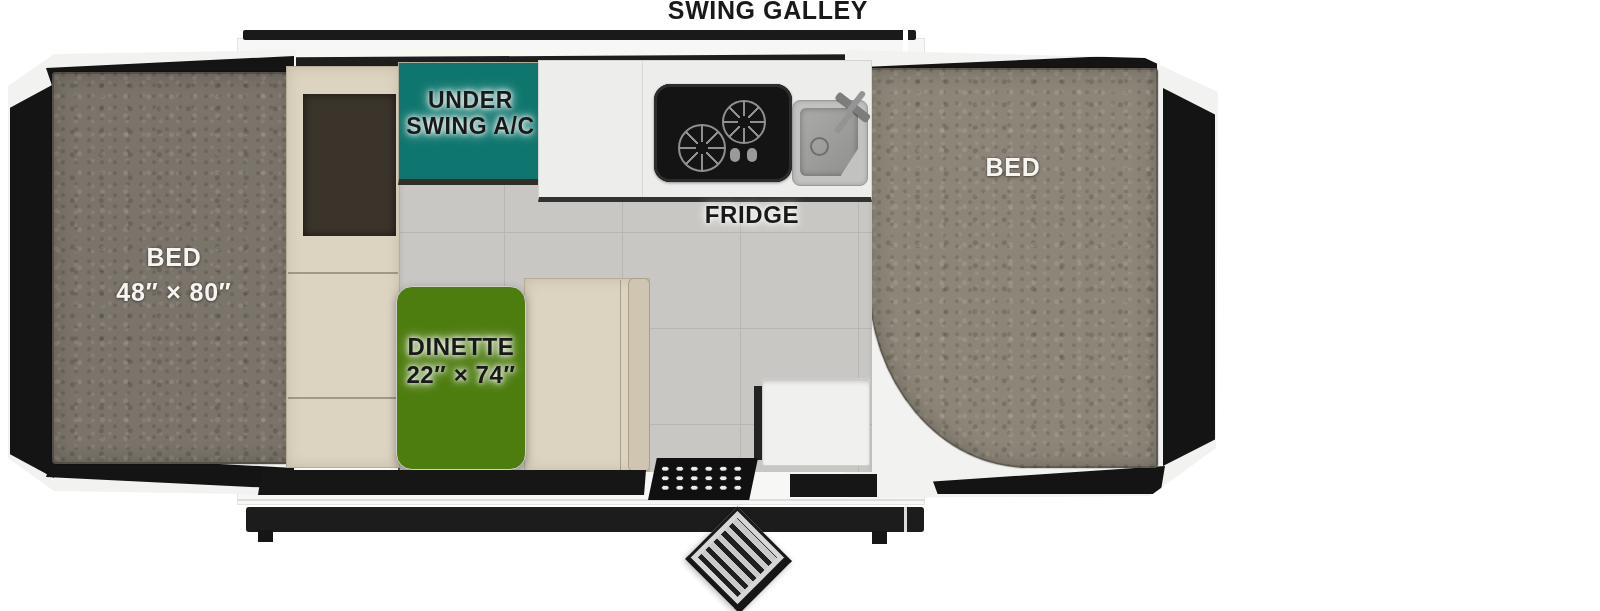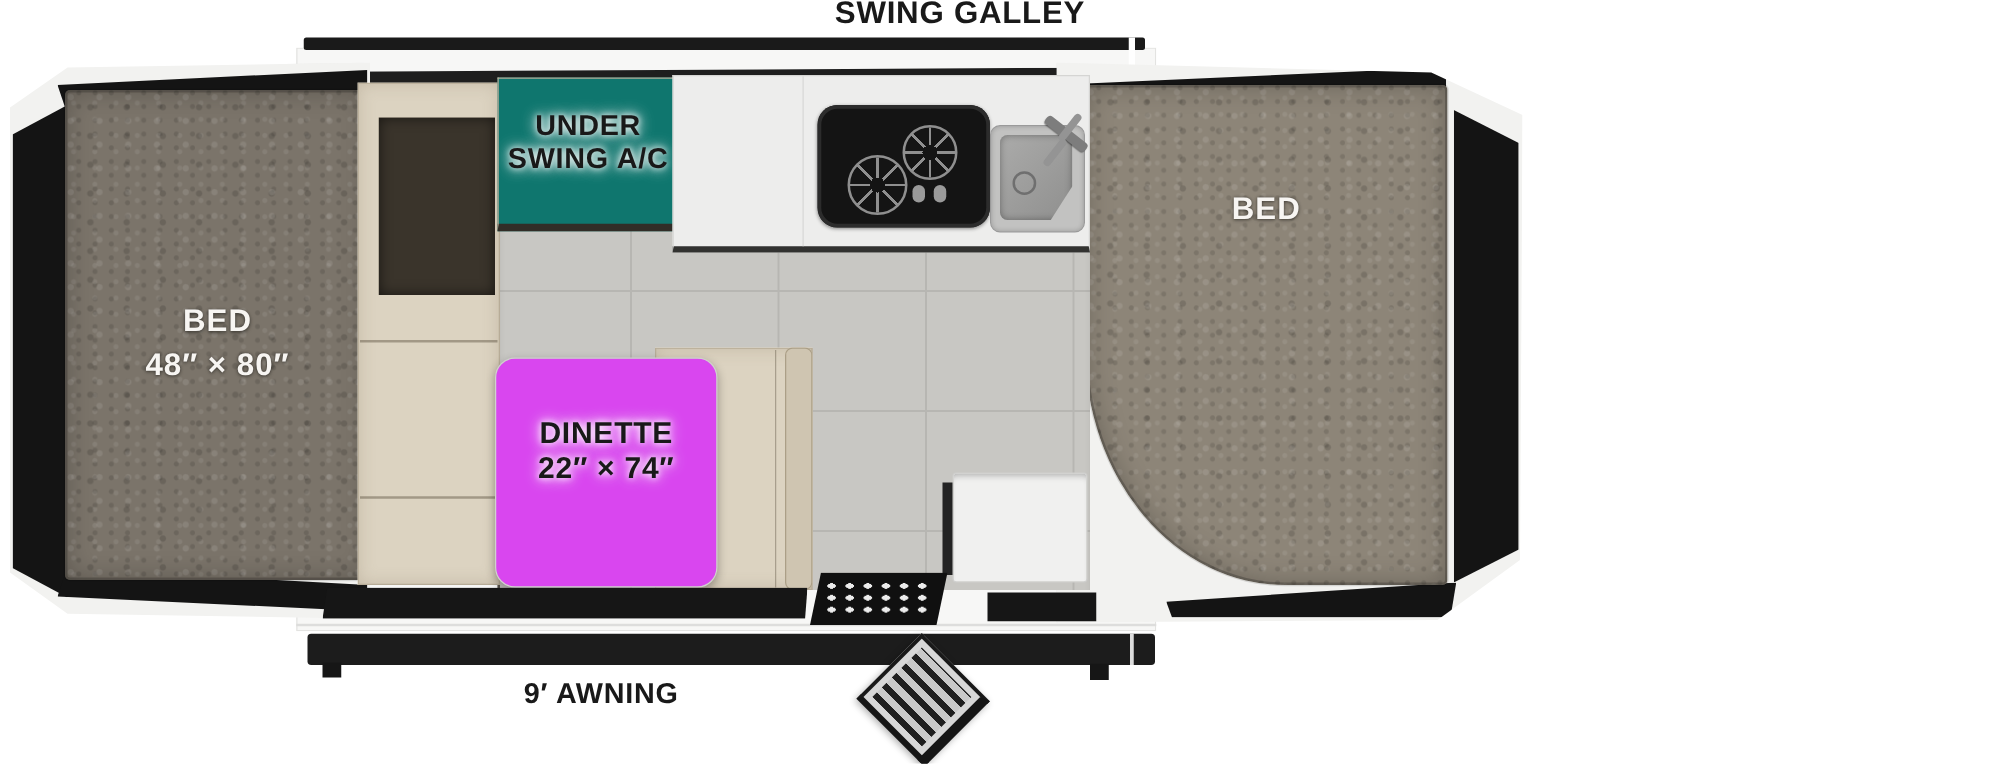--- a/index.html
+++ b/index.html
@@ -93,22 +93,22 @@
   .sink-basin{left:7px;top:7px;width:58px;height:68px;border-radius:6px;
        background:linear-gradient(135deg,#ababaa,#8f8f8e);
        clip-path:polygon(0 0,100% 0,100% 60%,70% 100%,0 100%);
        box-shadow:inset 0 0 6px rgba(0,0,0,.35);}
   .sink-drain{left:17px;top:36px;width:15px;height:15px;border:2.5px solid #6f6f6f;border-radius:50%;}
   .faucet-bar{left:40px;top:2px;width:40px;height:8px;background:#7d7d7d;border-radius:3px;
        transform:rotate(38deg);box-shadow:0 1px 1px rgba(0,0,0,.4);}
   .faucet-h1{left:50px;top:-2px;width:26px;height:6px;background:#949494;border-radius:3px;transform:rotate(-52deg);}
   .faucet-h2{left:38px;top:18px;width:26px;height:6px;background:#949494;border-radius:3px;transform:rotate(-52deg);}
   
-  .table{left:396px;top:286px;width:128px;height:182px;background:#d946ef;border-radius:16px;
-       border:1px solid #d0d0ce;box-shadow:0 3px 8px rgba(0,0,0,.3);padding-left:48px;}
+  .table{left:396px;top:286px;width:128px;height:182px;background:#4d7c0f;border-radius:16px;
+       border:1px solid #d0d0ce;box-shadow:0 3px 8px rgba(0,0,0,.3);}
   .table-line{left:0;right:0;font-size:24px;}
   .bench{left:524px;top:278px;width:126px;height:194px;}
   .bench-seam{left:96px;top:2px;width:1px;height:190px;background:rgba(90,80,62,.4);}
   .armrest{left:104px;top:0;width:22px;height:194px;background:#cfc5b1;border-radius:6px;
        box-shadow:inset 0 0 0 1px #ab9f87;}
   
   .grate{left:648px;top:458px;width:110px;height:42px;background:#101010;
        clip-path:polygon(8% 0,100% 0,92% 100%,0 100%);}
   .grate-dots{left:10px;top:6px;width:90px;height:30px;
        background-image:radial-gradient(ellipse 3.2px 2.1px at center,#ececec 98%,transparent);
@@ -230,15 +230,15 @@
   <div class="abs awning-bar">
     <div class="abs awning-divider"></div>
   </div>
   <div class="abs bracket bracket-left"></div>
   <div class="abs bracket bracket-right"></div>
   <div class="abs fold-step">
     <div class="fold-tread"></div>
   </div>
 
   <div class="abs lbl lbl-swing">SWING GALLEY</div>
-  <div class="abs lbl lbl-awning">9′ AWNING</div>
+  <div class="abs lbl lbl-fridge">FRIDGE</div>
 
 </div>
 
 </body></html>

